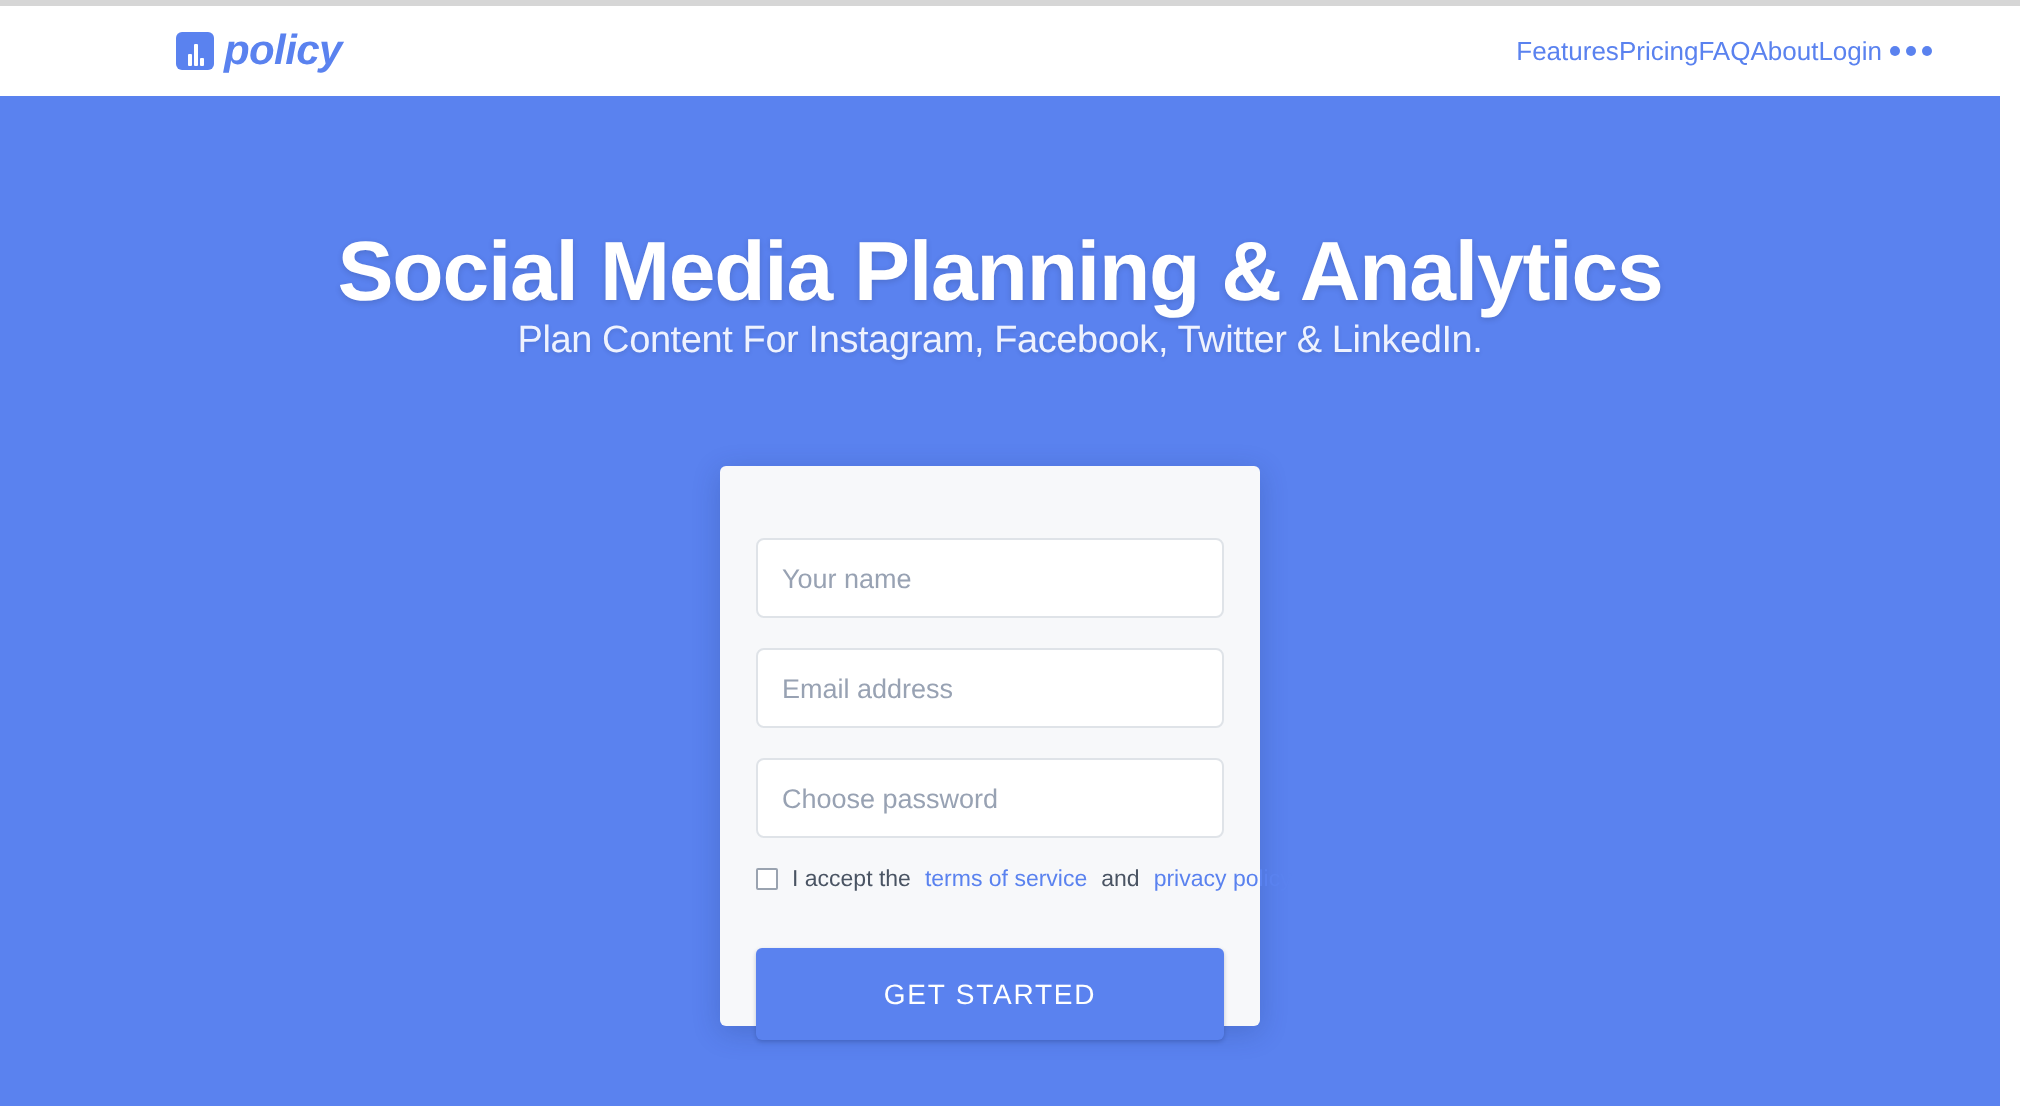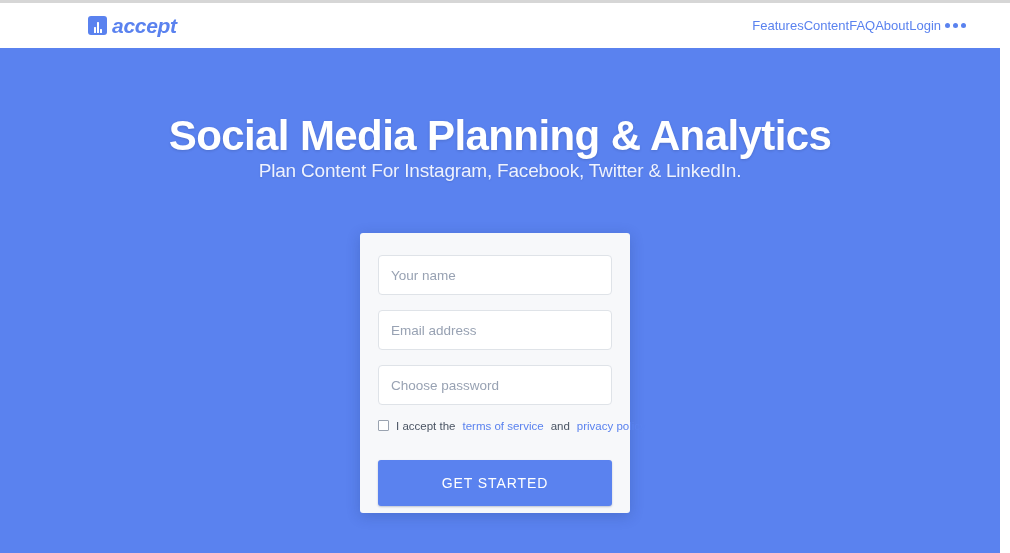--- a/index.html
+++ b/index.html
@@ -153,21 +153,21 @@
   
   .signup-card {
     position: absolute;
     top: 185px;
     left: 360px;
     width: 270px;
     height: 280px;
     background: #f7f8fa;
     border-radius: 3px;
     box-shadow: 0 3px 14px rgba(25,45,100,0.22);
-    padding: 22px 18px 20px 18px;
+    padding: 36px 18px 20px 18px;
     text-align: left;
   }
 
   .field {
     display: block;
     width: 100%;
     height: 40px;
     background: #ffffff;
     border: 1px solid #dfe3e8;
     border-radius: 4px;
@@ -239,26 +239,26 @@
   <div class="page">
 
     <header class="site-header">
 
       <a class="brand" href="#">
         <span class="brand-mark">
           <span class="bar b1"></span>
           <span class="bar b2"></span>
           <span class="bar b3"></span>
         </span>
-        <span class="brand-name">accept</span>
+        <span class="brand-name">policy</span>
       </a>
 
       <nav class="main-nav">
         <a class="nav-link" href="#">Features</a>
-        <a class="nav-link" href="#">Content</a>
+        <a class="nav-link" href="#">Pricing</a>
         <a class="nav-link" href="#">FAQ</a>
         <a class="nav-link" href="#">About</a>
         <a class="nav-link" href="#">Login</a>
         <span class="nav-more">
           <span class="dot"></span>
             <span class="dot"></span>
             <span class="dot"></span>
         </span>
       </nav>
 

